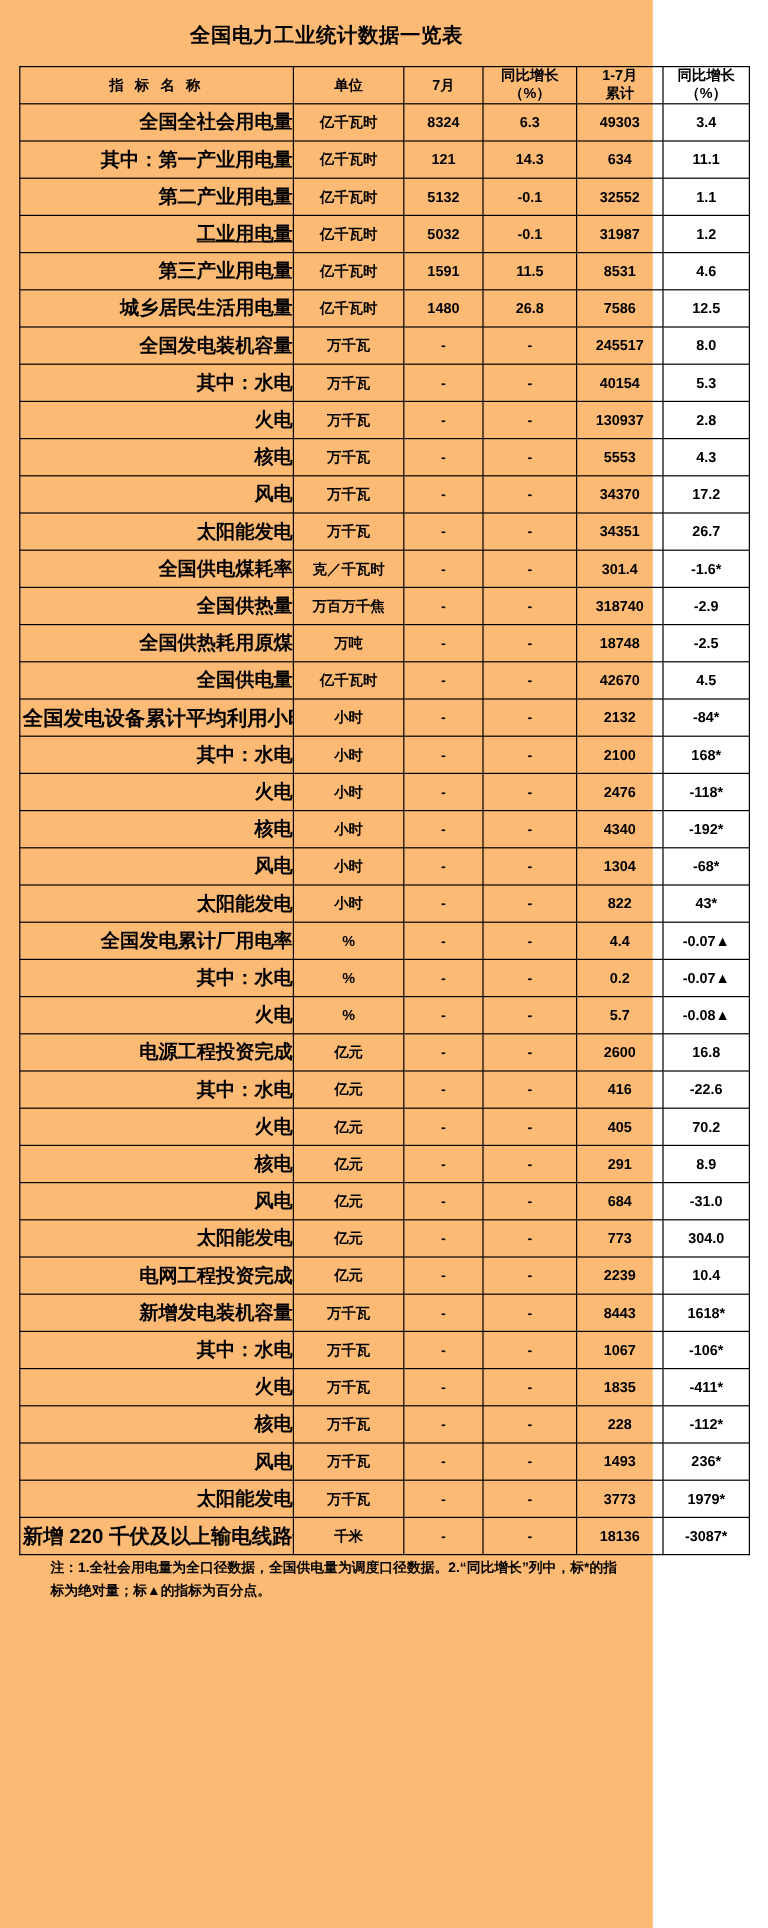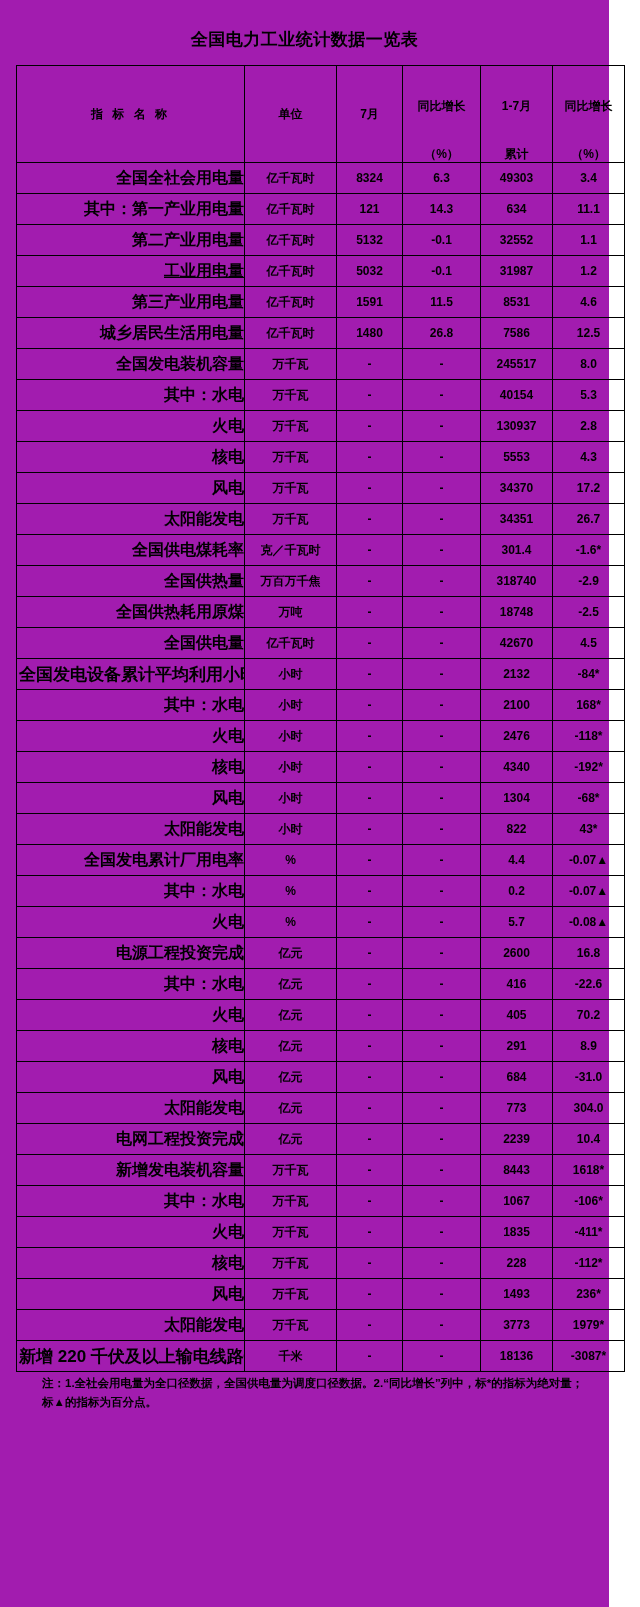--- a/index.html
+++ b/index.html
@@ -6,25 +6,25 @@
     margin: 0;
     padding: 0;
     background: #ffffff;
   }
   body {
     width: 640px;
     font-family: "Liberation Sans", "DejaVu Sans", sans-serif;
     color: #000000;
   }
   #page {
-    width: 609px;
+    width: 544px;
     min-height: 1607px;
     box-sizing: border-box;
-    padding: 22px 16px 10px 16px;
-    background: #a21caf;
+    padding: 12px 16px 10px 16px;
+    background: #fdba74;
   }
   .doc-title {
     text-align: center;
     font-size: 17px;
     font-weight: bold;
     letter-spacing: 0.5px;
     margin: 6px 0 14px 0;
     color: #000;
   }
   table.stat {
@@ -73,21 +73,21 @@
     font-size: 12px;
     white-space: nowrap;
   }
   td.num {
     text-align: center;
     font-weight: bold;
     font-size: 12px;
     white-space: nowrap;
   }
   .hdr-name { letter-spacing: 3px; }
-  .hdr-two { display: block; margin-top: 33px; }
+  .hdr-two { display: block; }
   .note {
     margin-top: 2px;
     font-size: 11.5px;
     line-height: 1.65;
     font-weight: bold;
     text-indent: 0;
     padding-left: 26px;
     padding-right: 6px;
   }
 </style>

